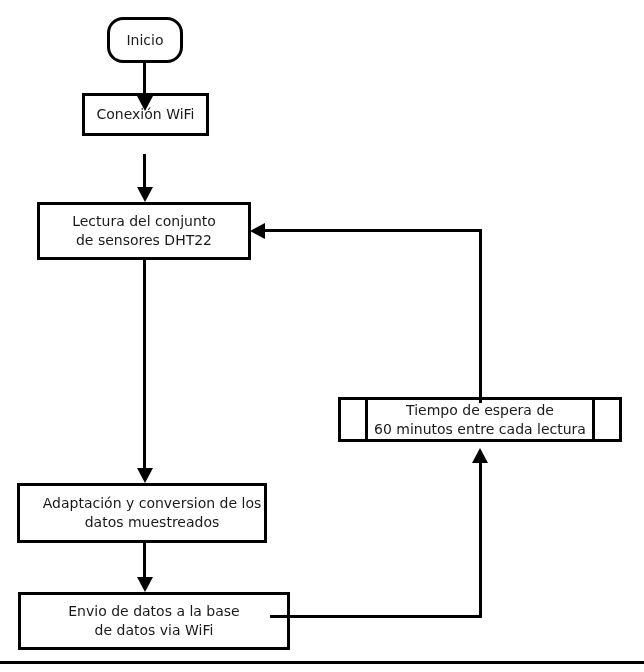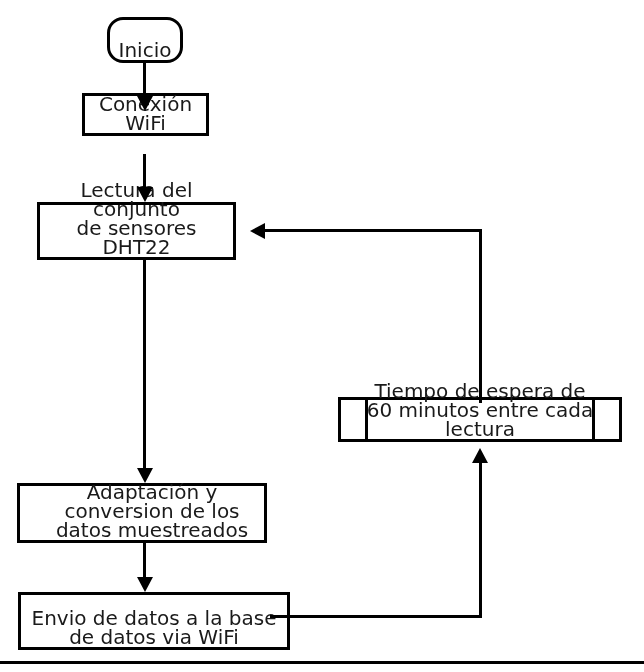--- a/index.html
+++ b/index.html
@@ -11,24 +11,24 @@
     font-family: "DejaVu Sans", "Liberation Sans", sans-serif;
     color: #1a1a1a;
     overflow: hidden;
   }
   .node {
     position: absolute;
     box-sizing: border-box;
     border: 3px solid #000000;
     background: #ffffff;
     display: flex;
-    align-items: flex-end;
+    align-items: center;
     justify-content: center;
     text-align: center;
-    font-size: 20px;
+    font-size: 14px;
     line-height: 19px;
   }
   .node .label { white-space: pre-line; }
   .terminator { border-radius: 16px; }
   
   .predef .sidebar {
     position: absolute;
     top: 0;
     bottom: 0;
     width: 3px;
@@ -50,21 +50,21 @@
   }
   .arrowhead.left {
     border-top: 8px solid transparent;
     border-bottom: 8px solid transparent;
     border-right: 15px solid #000000;
   }
 
   
   #node-inicio        { left: 107px; top: 17px;  width: 76px;  height: 46px; }
   #node-conexion      { left: 82px;  top: 93px; width: 127px; height: 43px; }
-  #node-lectura       { left: 37px;  top: 202px; width: 199px; height: 58px; }
+  #node-lectura       { left: 37px;  top: 202px; width: 214px; height: 58px; }
   #node-adaptacion    { left: 17px;  top: 483px; width: 250px; height: 60px; padding-left: 20px; }
   #node-envio         { left: 18px;  top: 592px; width: 272px; height: 58px; }
   #node-tiempo        { left: 338px; top: 389px; width: 284px; height: 45px; margin-top: 8px; }
 
   
   #edge1-line  { left: 143px; top: 63px;  width: 3px;   height: 34px; }
   #edge1-head  { left: 137px; top: 96px; }
   #edge2-line  { left: 143px; top: 154px; width: 3px;   height: 34px; }
   #edge2-head  { left: 137px; top: 187px; }
   #edge3-line  { left: 143px; top: 260px; width: 3px;   height: 209px; }

